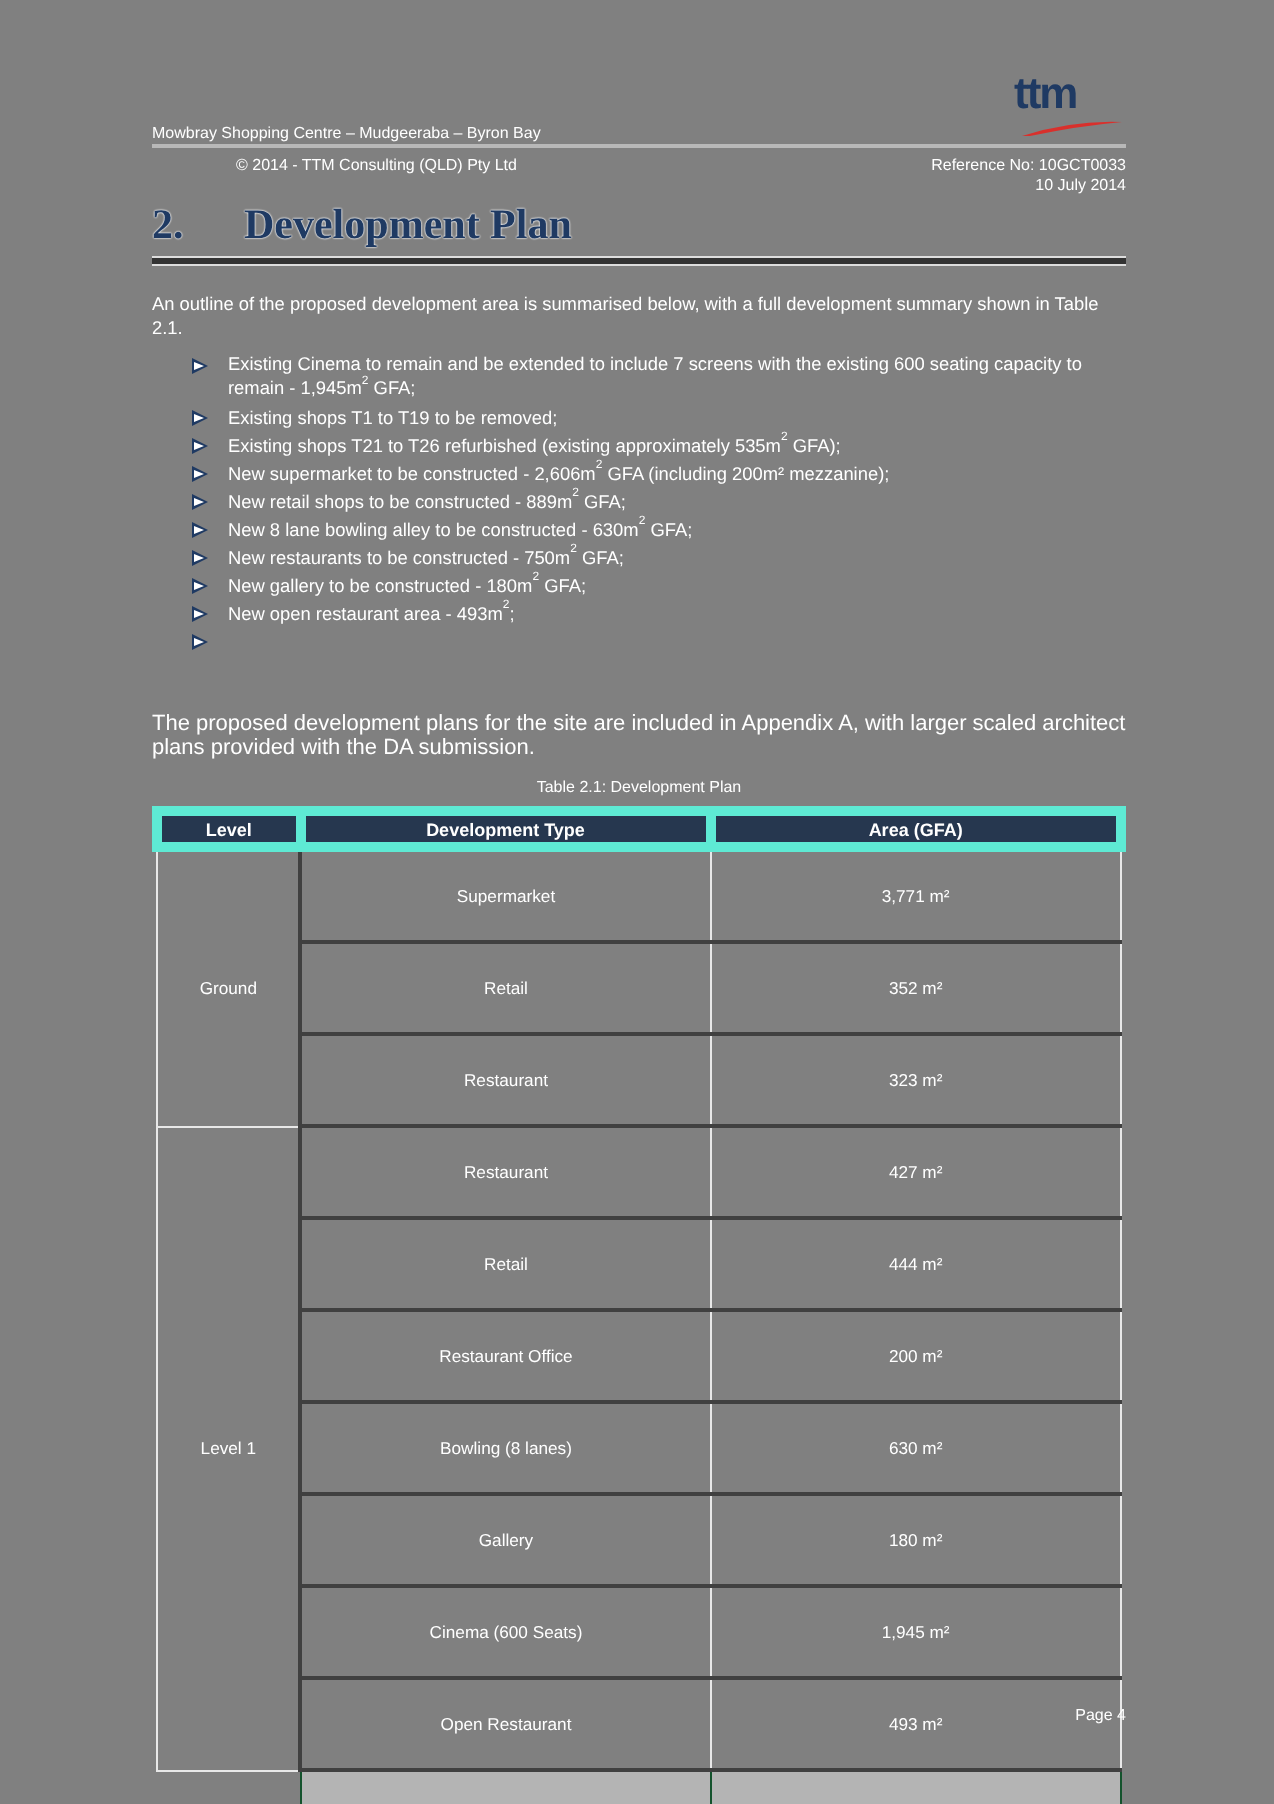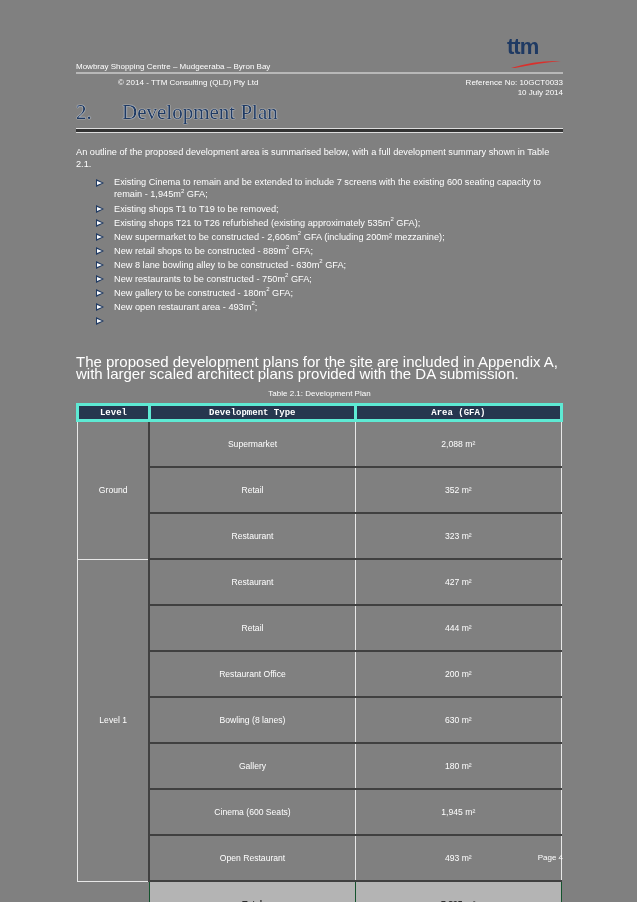--- a/index.html
+++ b/index.html
@@ -9,34 +9,34 @@
       position: relative; overflow: hidden;
     }
     .page { position: absolute; left: 76px; top: 0; width: 487px; }
     .hdr-project { position: absolute; top: 62px; left: 0; font-size: 8px; color: #fff; white-space: nowrap; }
     .hdr-rule { position: absolute; top: 72px; left: 0; width: 487px; height: 2px; background: #b8b8b8; }
     .hdr-copy { position: absolute; top: 78px; left: 16px; font-size: 8px; white-space: nowrap; margin-left: 26px; }
     .hdr-ref { position: absolute; top: 78px; right: 0; font-size: 8px; text-align: right; white-space: nowrap; line-height: 10px; margin-left: 35px; }
     .logo { position: absolute; top: 34px; right: 0; width: 60px; height: 40px; }
     .logo-text { font-family: "Liberation Sans", sans-serif; font-weight: bold; font-size: 22px; color: #1f3a63; letter-spacing: -1px; position: absolute; left: 4px; top: 0; }
     .logo-swoosh { position: absolute; left: 8px; top: 26px; width: 50px; height: 8px; }
-    .heading { position: absolute; top: 100px; left: 0; width: 487px; font-family: "Liberation Serif", serif; font-weight: normal; font-size: 21px; color: #1f3a63; text-shadow: 0 0 1px #fff, 0 0 1px #fff; }
+    .heading { position: absolute; top: 100px; left: 0; width: 487px; font-family: "Liberation Serif", serif; font-weight: bold; font-size: 21px; color: #1f3a63; text-shadow: 0 0 1px #fff, 0 0 1px #fff; }
     .heading .num { display: inline-block; width: 46px; }
     .h-rule { position: absolute; top: 128px; left: 0; width: 487px; height: 3px; background: #333; border-top: 1px solid #ddd; border-bottom: 1px solid #ddd; }
     .intro { position: absolute; top: 146px; left: 0; width: 487px; font-size: 9.2px; line-height: 12px; }
     .bullets { position: absolute; top: 176px; left: 20px; width: 467px; list-style: none; margin: 0; padding: 0; font-size: 9.2px; line-height: 14px; }
     .bullets li { position: relative; padding-left: 18px; }
     .bullets li .tri { position: absolute; left: 0; top: 3px; width: 0; height: 0; border-left: 8px solid #1f3a63; border-top: 4px solid transparent; border-bottom: 4px solid transparent; }
     .bullets li .tri::after { content: ""; position: absolute; left: -7px; top: -2px; border-left: 5px solid #fff; border-top: 2px solid transparent; border-bottom: 2px solid transparent; }
     .bullets li.wrap { line-height: 12px; margin-bottom: 2px; }
     sup { font-size: 6px; vertical-align: top; line-height: 6px; }
-    .para2 { position: absolute; top: 356px; left: 0; width: 487px; font-size: 15px; line-height: 12px; }
+    .para2 { position: absolute; top: 356px; left: 0; width: 487px; font-size: 11px; line-height: 12px; }
     .caption { position: absolute; top: 389px; left: 0; width: 487px; text-align: center; font-size: 8px; }
     table.dev { position: absolute; top: 403px; left: 0; width: 487px; border-collapse: collapse; font-size: 8.6px; }
-    table.dev th { background: #26374f; color: #fff; font-weight: bold; height: 13px; padding: 0; border: 3px solid #5eead4; font-size: 9px; font-family: Liberation Mono, monospace; }
+    table.dev th { background: #26374f; color: #fff; font-weight: bold; height: 13px; padding: 0; border: 5px solid #5eead4; font-size: 9px; }
     table.dev td { height: 12px; padding: 16px; text-align: center; border: 1px solid #e8e8e8; border-bottom: 2px solid #404040; color: #fff; }
     table.dev td.level { border: 1px solid #e8e8e8; border-right: 2px solid #404040; }
     table.dev tr.total td { background: #b4b4b4; color: #2a2a2a; font-weight: bold; border: 1px solid #14532d; }
     table.dev tr.total td.blank { background: transparent; border: none; }
     .footer-page { position: absolute; top: 853px; right: 0; font-size: 8px; }
   </style>
 </head>
 <body>
 
 <div class="page">
@@ -89,21 +89,21 @@
       <tr>
         <th>Level</th>
         <th>Development Type</th>
         <th>Area (GFA)</th>
       </tr>
     </thead>
     <tbody>
       <tr>
         <td class="level" rowspan="3">Ground</td>
         <td>Supermarket</td>
-        <td>2,088 m²</td>
+        <td>3,771 m²</td>
       </tr>
       <tr>
         <td>Retail</td>
         <td>352 m²</td>
       </tr>
       <tr>
         <td>Restaurant</td>
         <td>323 m²</td>
       </tr>
       <tr>

